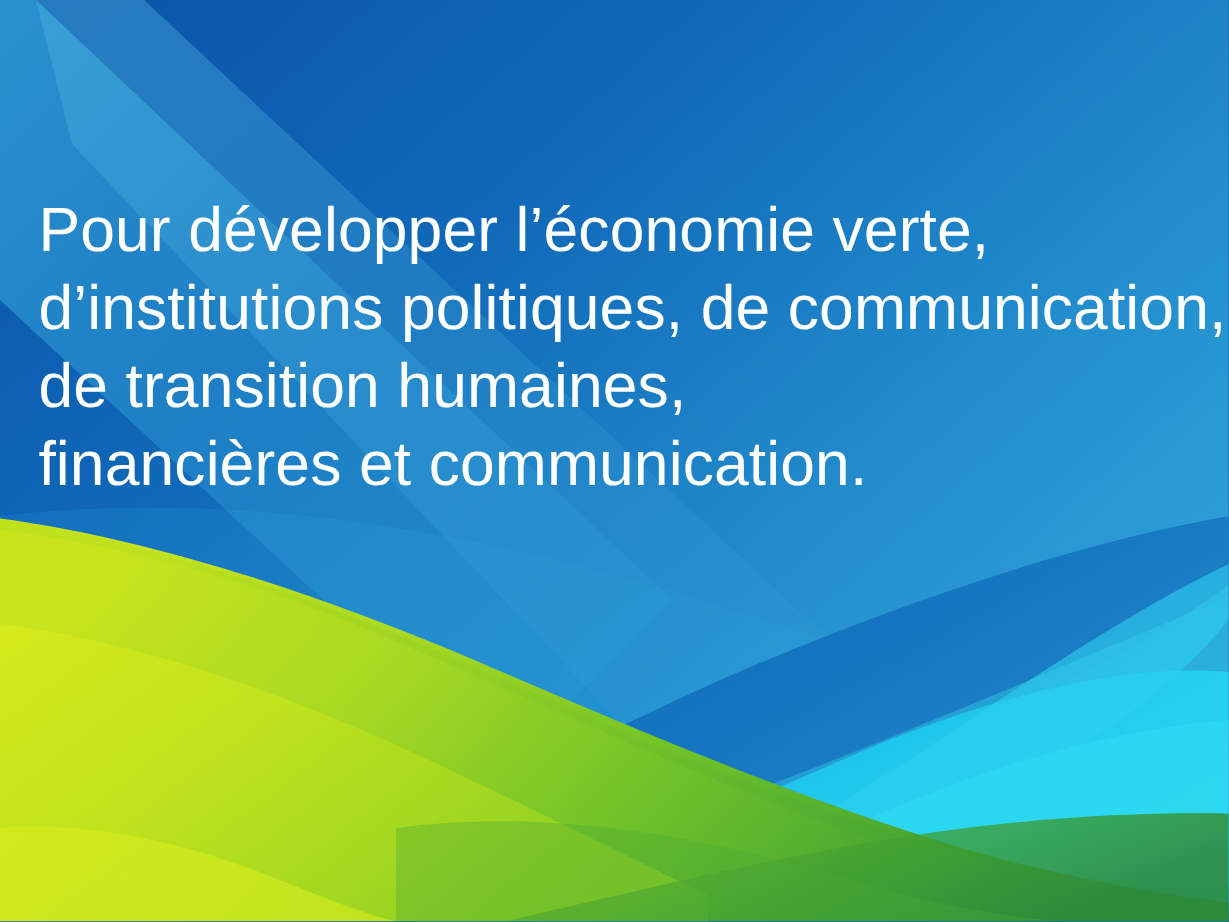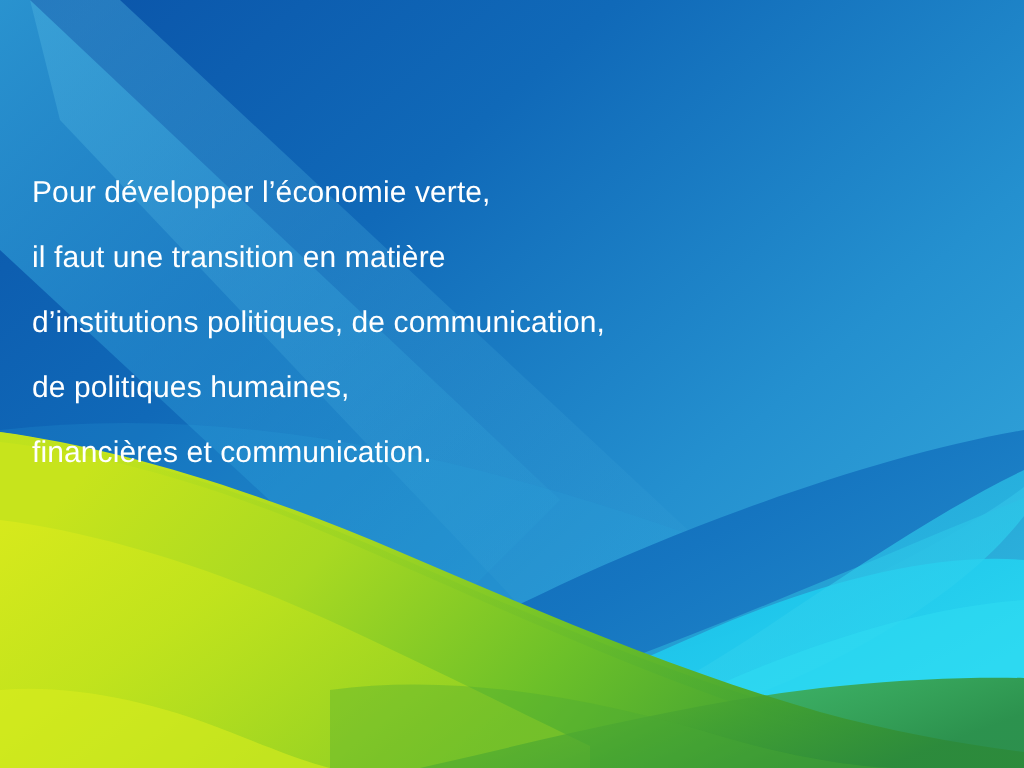--- a/index.html
+++ b/index.html
@@ -24,21 +24,21 @@
     height: 768px;
     display: block;
   }
   #body-text {
     position: absolute;
     left: 32px;
     top: 160px;
     width: 992px;
     z-index: 5;
     color: #ffffff;
-    font-size: 30px;
+    font-size: 52px;
     line-height: 65px;
     font-weight: 400;
     letter-spacing: 0.1px;
     white-space: nowrap;
     text-rendering: geometricPrecision;
   }
   #body-text .line {
     display: block;
     height: 65px;
   }
@@ -157,19 +157,18 @@
 
     <path d="M 420,768 C 560,736 700,700 840,686 C 910,679 970,677 1024,678
              L 1024,768 Z" fill="url(#gGreenDarkBand)"></path>
 
     <path d="M 330,690 C 460,672 600,700 720,736 C 790,757 860,768 900,768
              L 330,768 Z" fill="#4aa834" opacity="0.35"></path>
   </svg>
 
   <div id="body-text">
     <span class="line">Pour développer l’économie verte,</span>
-    <span class="line">il faut une transition en matière</span>
     <span class="line">d’institutions politiques, de communication,</span>
-    <span class="line">de politiques humaines,</span>
+    <span class="line">de transition humaines,</span>
     <span class="line">financières et communication.</span>
   </div>
 
 </div>
 
 </body></html>

